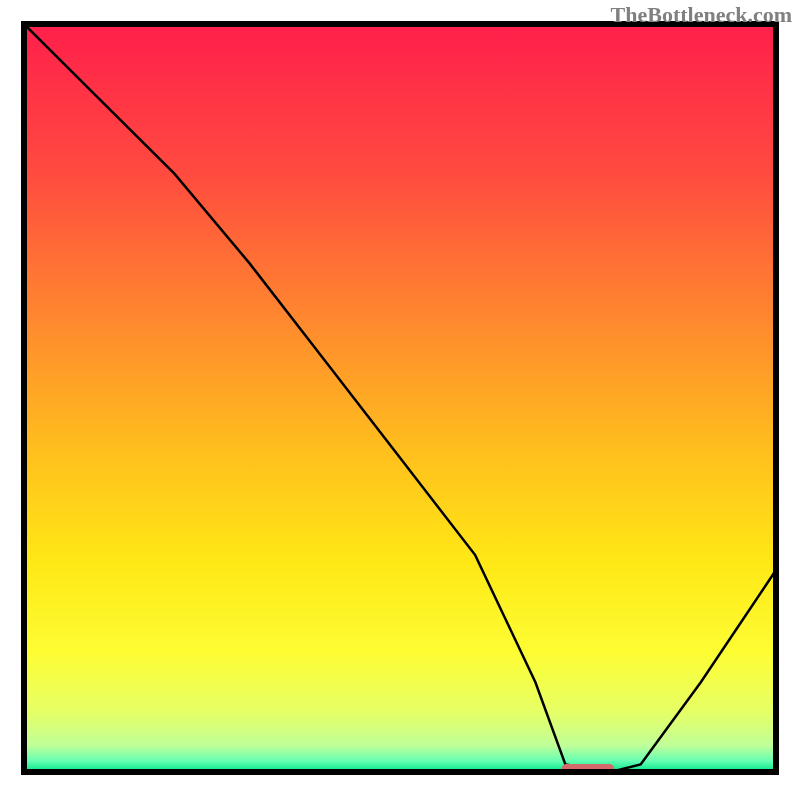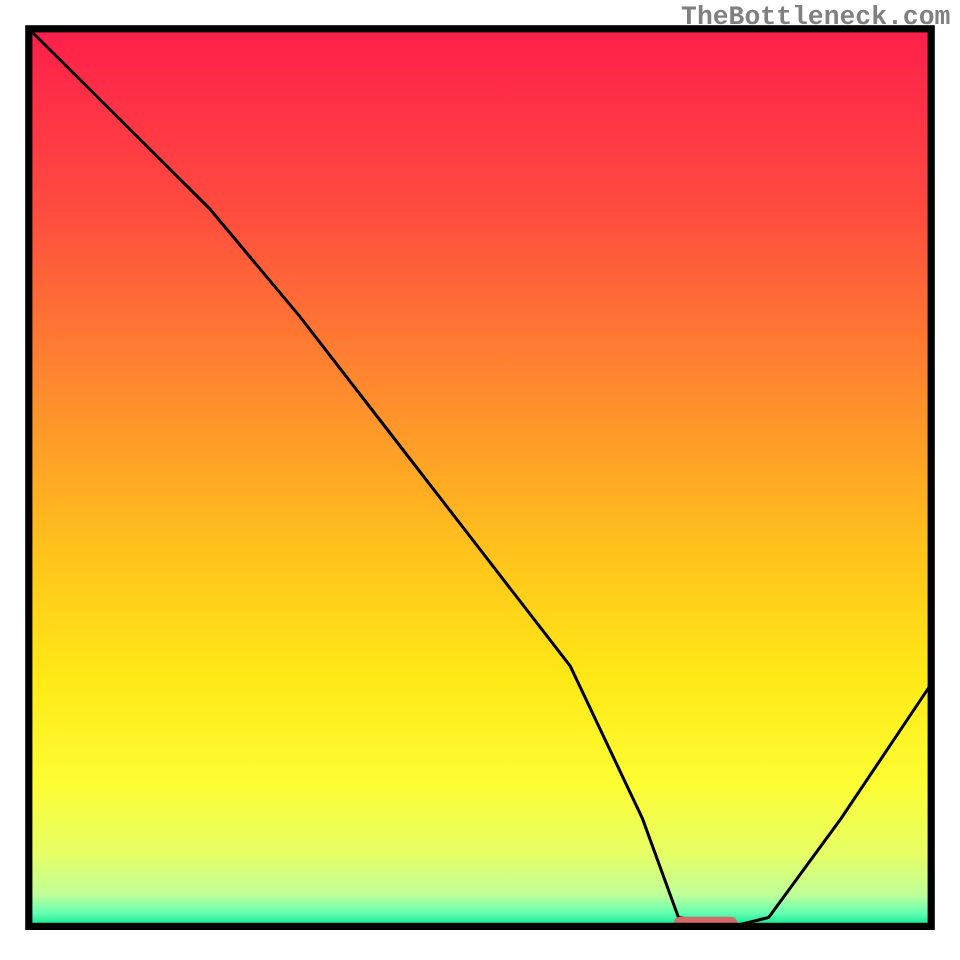--- a/index.html
+++ b/index.html
@@ -12,21 +12,21 @@
   }
   .container {
     position: relative;
     width: 800px;
     height: 800px;
   }
   .watermark {
     position: absolute;
     top: 2px;
     right: 8px;
-    font-family: Liberation Mono, monospace;
+    font-family: Liberation Serif, serif;
     font-size: 22px;
     font-weight: bold;
     color: #808080;
     z-index: 30;
   }
   svg.plot {
     position: absolute;
     top: 0;
     left: 0;
   }

